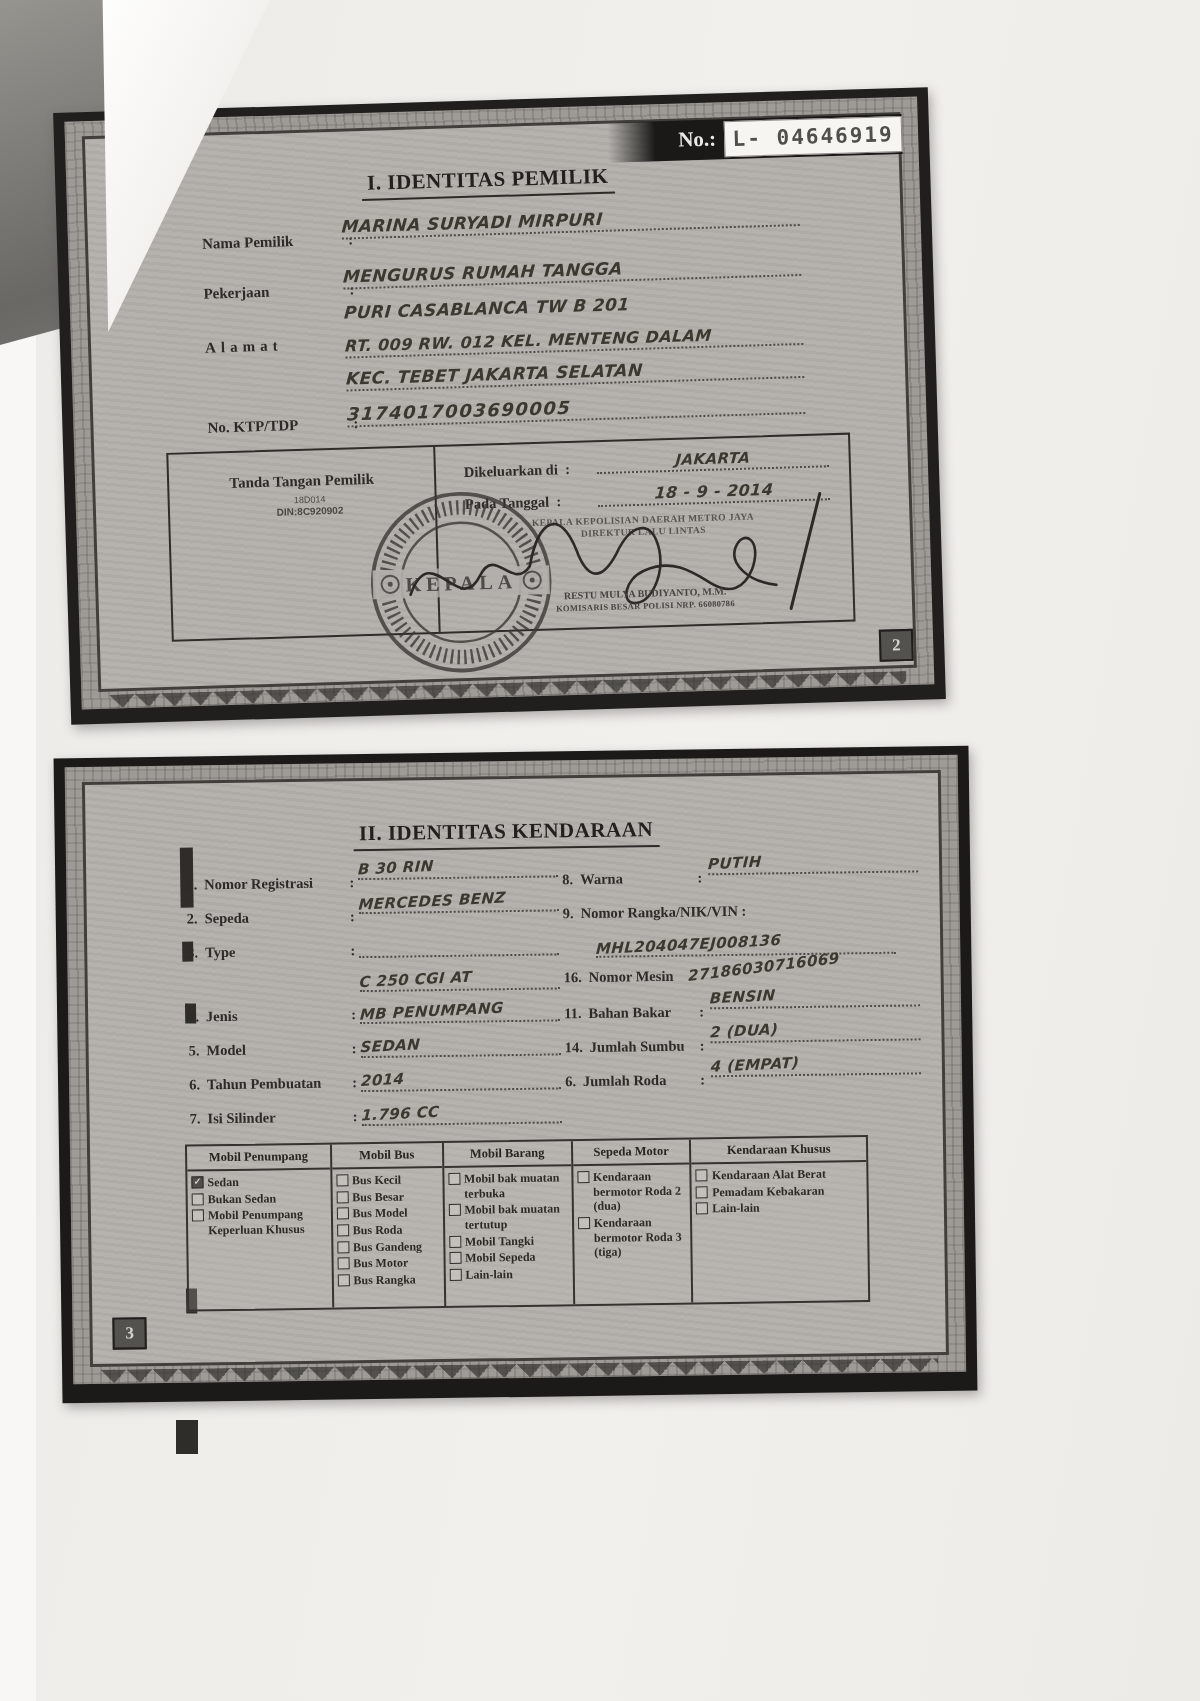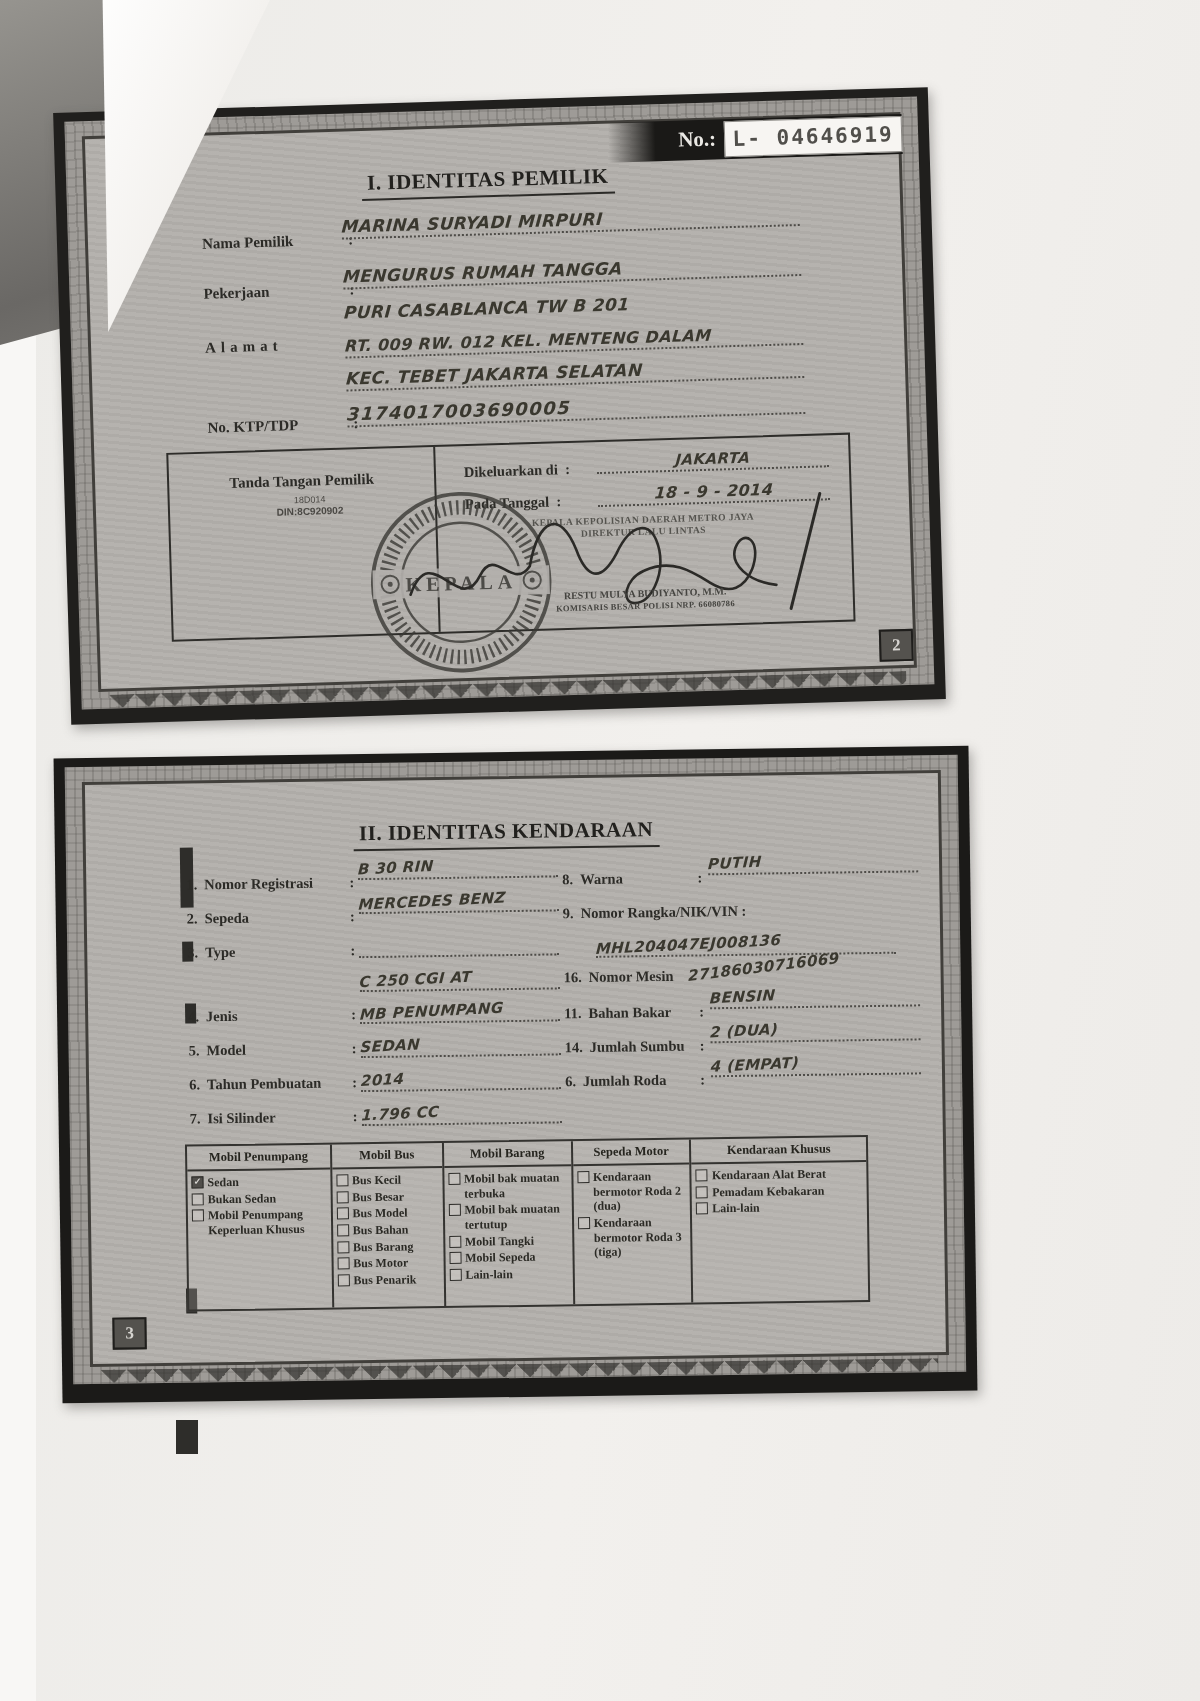--- a/index.html
+++ b/index.html
@@ -367,33 +367,33 @@
                   <div class="titem">
                     <span class="cb"></span>
                     <span>Bus Besar</span>
                   </div>
                   <div class="titem">
                     <span class="cb"></span>
                     <span>Bus Model</span>
                   </div>
                   <div class="titem">
                     <span class="cb"></span>
-                    <span>Bus Bahan</span>
-                  </div>
-                  <div class="titem">
-                    <span class="cb"></span>
-                    <span>Bus Barang</span>
+                    <span>Bus Roda</span>
+                  </div>
+                  <div class="titem">
+                    <span class="cb"></span>
+                    <span>Bus Gandeng</span>
                   </div>
                   <div class="titem">
                     <span class="cb"></span>
                     <span>Bus Motor</span>
                   </div>
                   <div class="titem">
                     <span class="cb"></span>
-                    <span>Bus Penarik</span>
+                    <span>Bus Rangka</span>
                   </div>
                 </div>
               </div>
               <div class="tcol">
                 <div class="thead">Mobil Barang</div>
                 <div class="tbody">
                   <div class="titem">
                     <span class="cb"></span>
                     <span>Mobil bak muatan terbuka</span>
                   </div>

